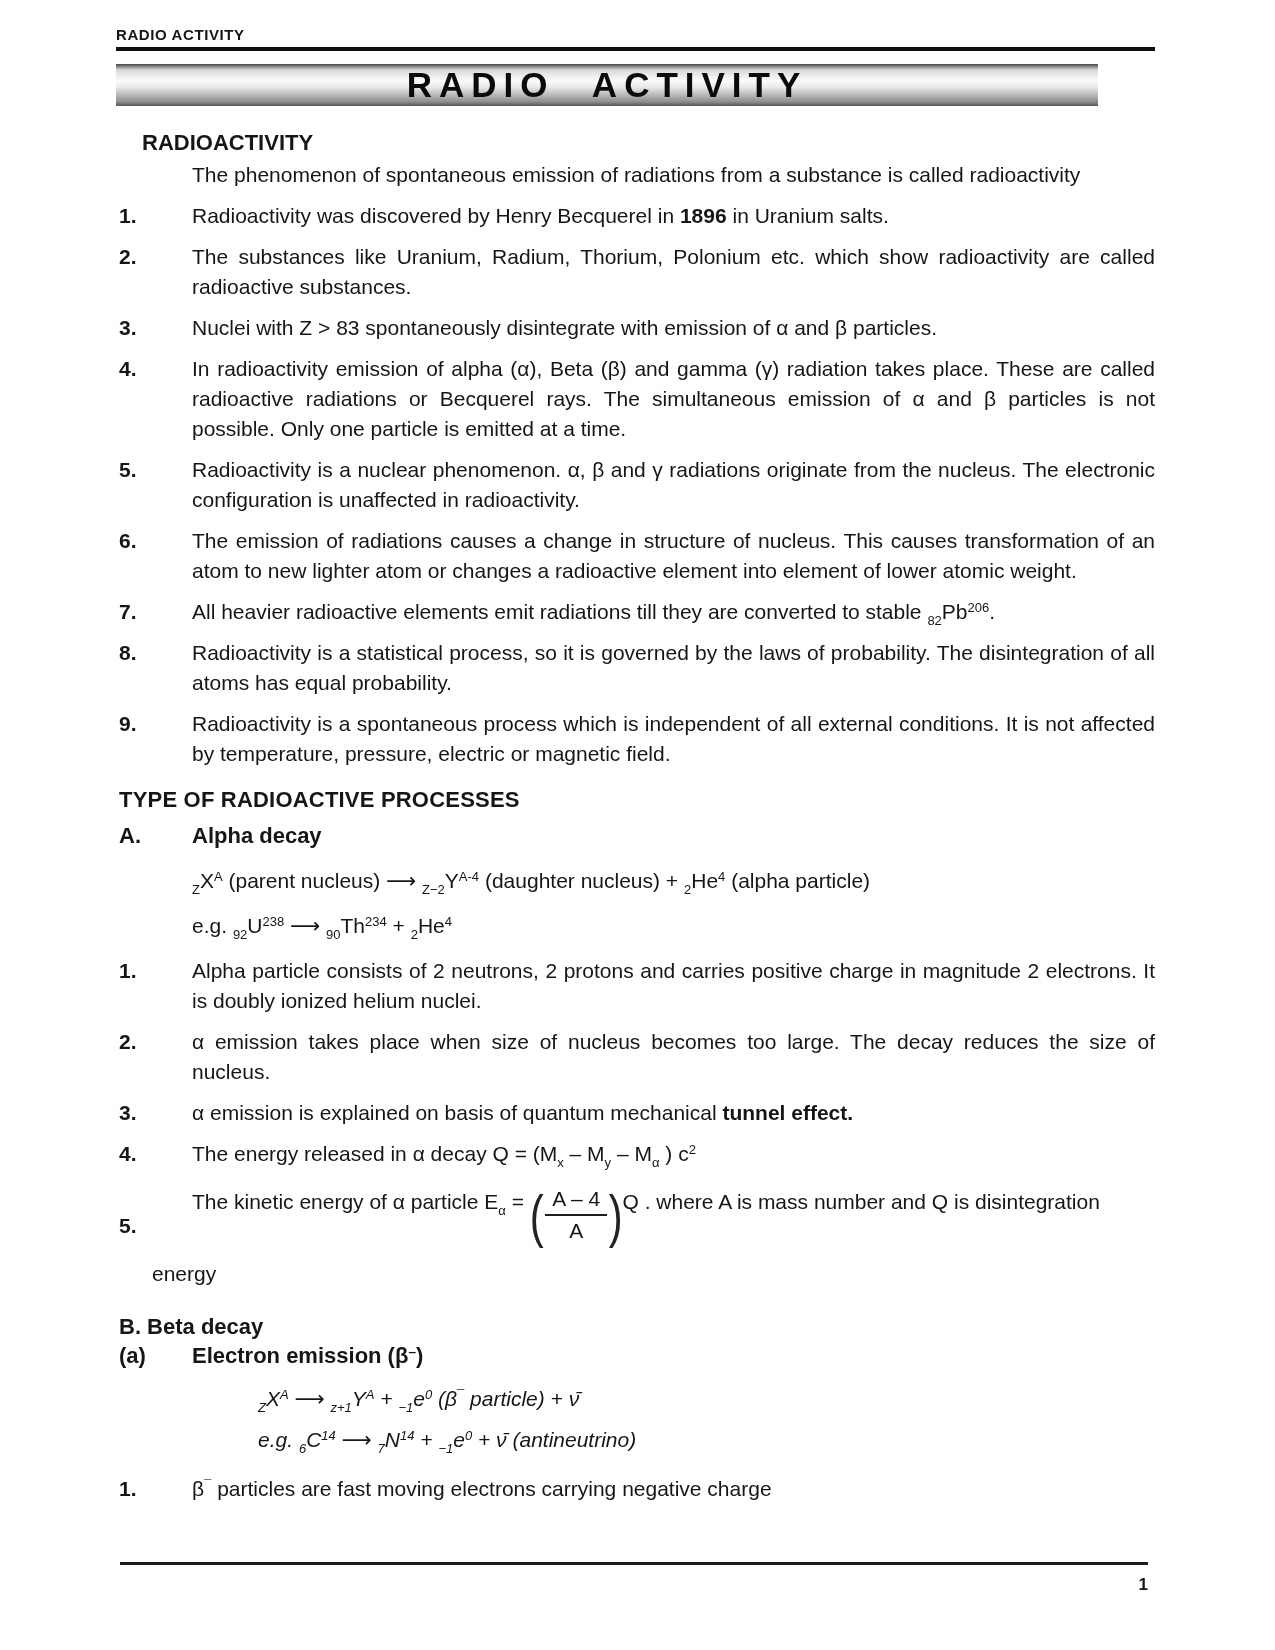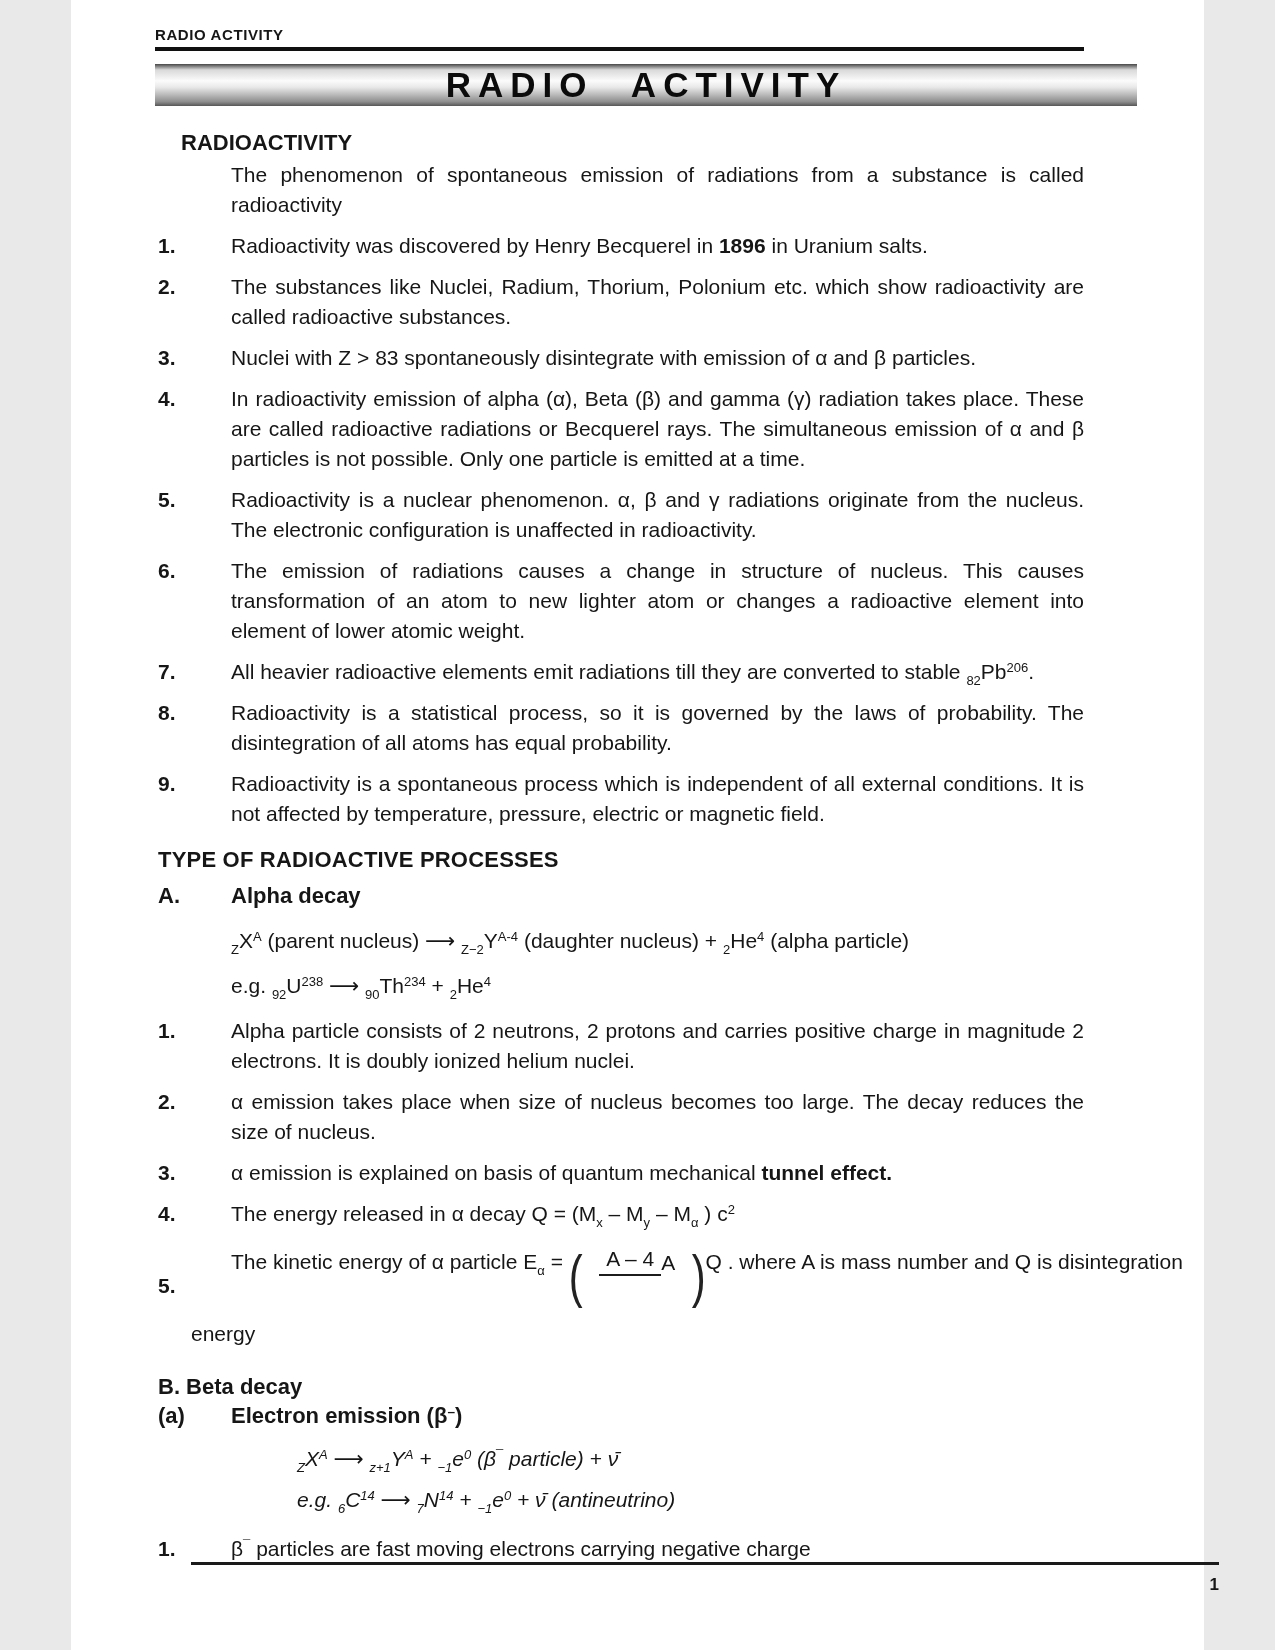--- a/index.html
+++ b/index.html
@@ -1,22 +1,22 @@
 <!DOCTYPE html>
 <html><head>
 <meta charset="utf-8">
 <style>
   html,body{margin:0;padding:0;background:#e9e9e9;}
   .page{
     position:relative;
-    width:1133px;height:1650px;
+    width:1275px;height:1650px;
     margin:0 auto;
     background:#ffffff;
     box-sizing:border-box;
-    padding:26px 120px 0 84px;
+    padding:26px 120px 0 116px;
     font-family:"Liberation Sans","DejaVu Sans",sans-serif;
     color:#161616;
     font-size:21px;
     line-height:30px;
   }
   
   .running-head{
     font-size:15px;font-weight:bold;letter-spacing:.6px;line-height:18px;
   }
   .head-rule{border-bottom:4px solid #101010;margin-top:3px;}
@@ -48,21 +48,21 @@
   .label-row .lbl{flex:0 0 76px;font-weight:bold;padding-left:3px;box-sizing:border-box;font-size:22px;}
   .label-row .ttl{font-weight:bold;font-size:22px;text-align:right;}
   
   .eq{margin-left:76px;margin-top:15px;}
   .eq-indent{margin-left:142px;margin-top:13px;font-style:italic;}
   
   .formula-row{display:flex;margin-top:18px;align-items:center;}
   .formula-row .num{flex:0 0 76px;font-weight:bold;padding-left:3px;box-sizing:border-box;align-self:flex-start;margin-top:24px;}
   .formula-body{flex:1;display:flex;align-items:flex-start;white-space:nowrap;}
   .paren{font-size:58px;font-weight:100;line-height:1;transform:scaleX(.72);margin:0 -3px;color:#222;}
-  .frac{display:inline-flex;flex-direction:row;align-items:center;font-size:21px;line-height:24px;margin:0 17px;}
+  .frac{display:inline-flex;flex-direction:column;align-items:center;font-size:21px;line-height:24px;margin:0 2px;}
   .frac .fn{padding:0 7px 3px;border-bottom:2px solid #1c1c1c;}
   .frac .fd{padding-top:3px;}
   .energy-line{margin-left:36px;margin-top:14px;}
   
   .footer-rule{position:absolute;left:120px;width:1028px;top:1562px;border-top:3px solid #1a1a1a;}
   .page-num{position:absolute;left:120px;width:1028px;top:1570px;text-align:right;font-weight:bold;font-size:17px;}
 </style>
 </head>
 <body>
 
@@ -77,21 +77,21 @@
 
   <div class="h-main">RADIOACTIVITY</div>
   <div class="intro">The phenomenon of spontaneous emission of radiations from a substance is called radioactivity</div>
 
   <div class="row">
     <div class="num">1.</div>
     <div class="body">Radioactivity was discovered by Henry Becquerel in <b>1896</b> in Uranium salts.</div>
   </div>
   <div class="row">
     <div class="num">2.</div>
-    <div class="body">The substances like Nuclei, Radium, Thorium, Polonium etc. which show radioactivity are called radioactive substances.</div>
+    <div class="body">The substances like Uranium, Radium, Thorium, Polonium etc. which show radioactivity are called radioactive substances.</div>
   </div>
   <div class="row">
     <div class="num">3.</div>
     <div class="body">Nuclei with Z &gt; 83 spontaneously disintegrate with emission of α and β particles.</div>
   </div>
   <div class="row">
     <div class="num">4.</div>
     <div class="body">In radioactivity emission of alpha (α), Beta (β) and gamma (γ) radiation takes place. These are called radioactive radiations or Becquerel rays. The simultaneous emission of α and β particles is not possible. Only one particle is emitted at a time.</div>
   </div>
   <div class="row">

